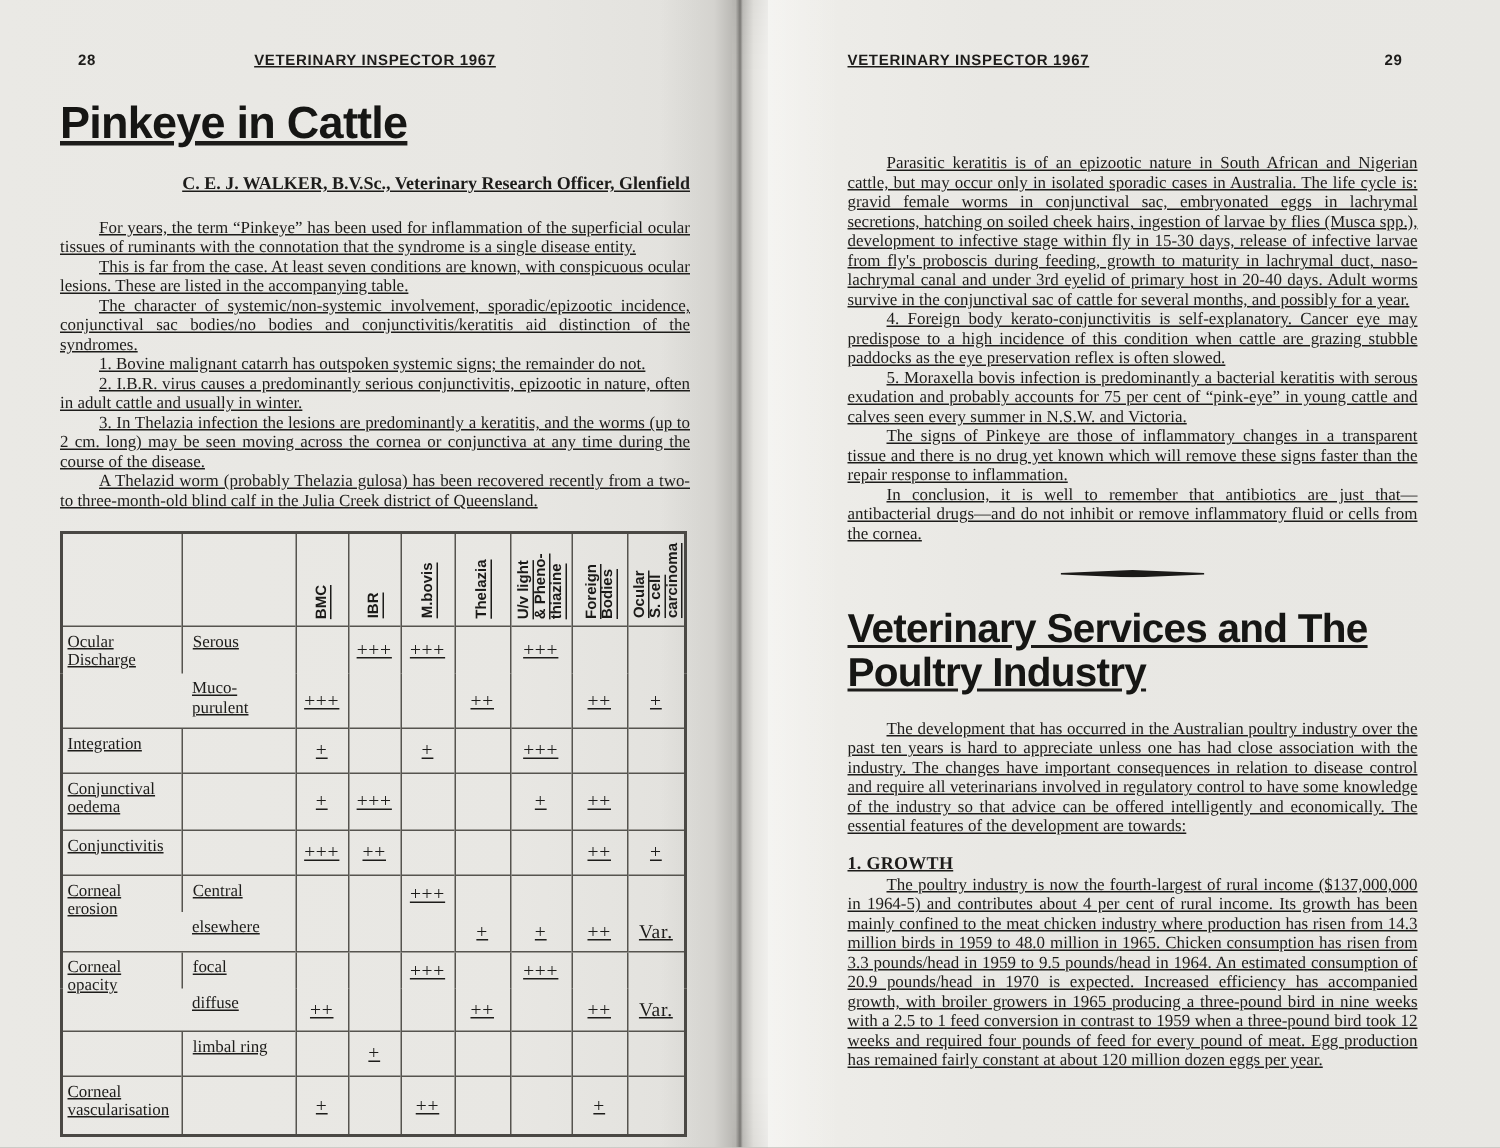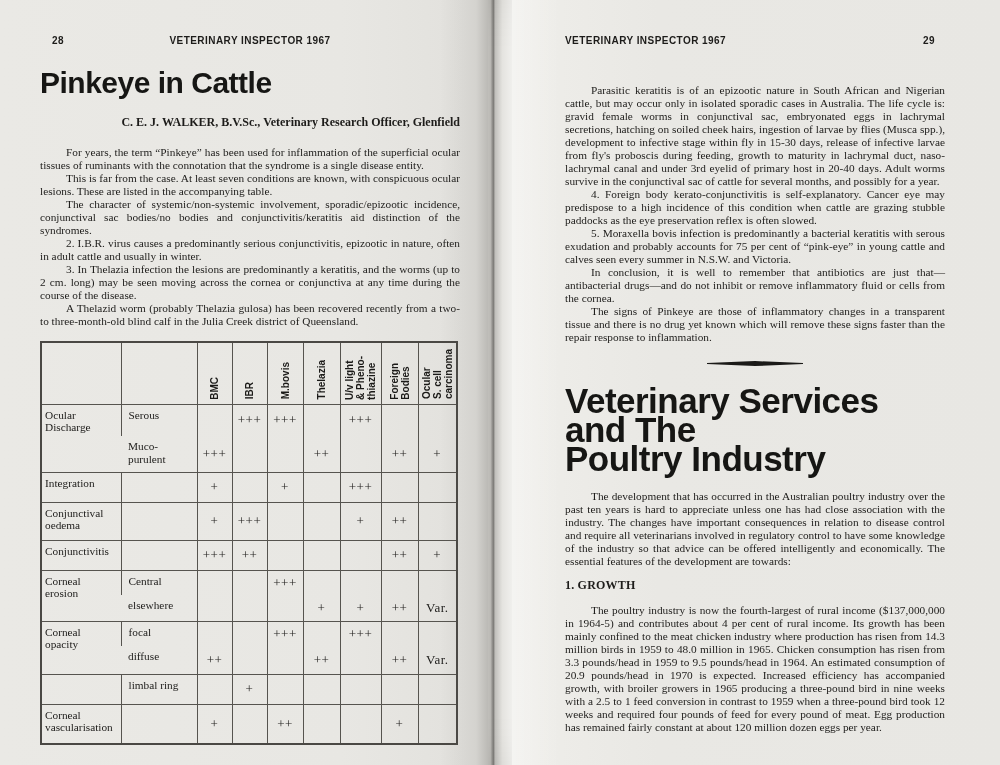--- a/index.html
+++ b/index.html
@@ -1,47 +1,47 @@
 <!DOCTYPE html>
 <html><head>
 <meta charset="utf-8">
 <style>
   html,body{margin:0;padding:0;background:#b9b7b2;}
   .spread{position:relative;width:1000px;height:765px;background:#e8e7e3;overflow:hidden;
           font-family:"Liberation Serif",serif;color:#1d1c1a;
           box-shadow:inset 0 0 60px rgba(0,0,0,0.07);}
-  .page{position:absolute;top:0;height:765px;}
+  .page{position:absolute;top:0;height:765px;text-decoration:underline;}
   .page-left{left:0;width:488px;background:linear-gradient(to right,#eae9e5 0%,#e8e7e3 70%,#e2e1dd 96%);}
   .page-right{left:512px;width:488px;background:linear-gradient(to right,#efeeea 0%,#e9e8e4 30%,#e8e7e3 100%);}
   .gutter-shadow{position:absolute;left:440px;top:0;width:120px;height:765px;pointer-events:none;z-index:5;
     background:linear-gradient(to right,
       rgba(90,87,82,0) 0%,rgba(90,87,82,0.10) 30%,rgba(70,67,62,0.28) 42%,
       rgba(35,33,30,0.55) 44.5%,rgba(35,33,30,0.20) 46%,
       rgba(200,198,194,0.10) 52%,rgba(255,255,255,0.35) 60%,rgba(255,255,255,0) 100%);}
   .content{position:relative;padding-top:34px;}
   .page-left .content{margin:0 28px 0 40px;}
   .page-right .content{margin:0 55px 0 53px;}
 
   .pagehead{position:relative;height:13px;
     font:bold 10px/13px "Liberation Sans",sans-serif;letter-spacing:.45px;text-align:center;}
   .page-left .pagenum{position:absolute;left:12px;top:0;}
   .page-right .pagehead{text-align:left;}
   .page-right .pagenum{position:absolute;right:10px;top:0;}
 
   .art-title{margin:20px 0 0 0;text-align:left;
     font:bold 30px/31px "Liberation Sans",sans-serif;letter-spacing:-0.5px;white-space:pre-line;color:#161614;}
-  .art-title.small{font-size:35px;line-height:29px;}
+  .art-title.small{font-size:27px;line-height:29px;}
   .byline{margin-top:17px;text-align:right;font:bold 12px/14px "Liberation Serif",serif;}
 
   .bp{margin:0;font-size:11.3px;line-height:13px;text-align:justify;text-indent:26px;}
   .first-para{margin-top:17px;}
-  .page-right .lead{margin-top:37px;}
+  .page-right .lead{margin-top:56px;}
 
   .num-list{margin:2px 0 0 28px;font-size:11.3px;line-height:13.5px;}
-  .sec-head{margin:10px 0 12px 0;font:bold 12px/14px "Liberation Serif",serif;letter-spacing:.2px;}
+  .sec-head{margin:10px 0 2px 0;font:bold 12px/14px "Liberation Serif",serif;letter-spacing:.2px;}
 
   .rule{width:96px;height:5px;margin:17px auto 0;background:#1b1a18;
     clip-path:polygon(0 40%,50% 0,100% 40%,100% 60%,50% 100%,0 60%);}
 
   
   .ptable{margin-top:13px;border-collapse:collapse;table-layout:fixed;width:416px;
     border:2px solid #4a4844;}
   .ptable td{padding:2px 3px;vertical-align:top;font-size:11.3px;line-height:12.5px;white-space:pre-line;}
   .ptable td + td{border-left:1.6px solid #56544f;}
   .ptable tr.sep td{border-top:1.6px solid #56544f;}
@@ -64,20 +64,21 @@
         <span class="pagenum">28</span>
         <span class="runhead">VETERINARY INSPECTOR 1967</span>
       </div>
 
       <h1 class="art-title">Pinkeye in Cattle</h1>
       <div class="byline">C. E. J. WALKER, B.V.Sc., Veterinary Research Officer, Glenfield</div>
 
       <p class="bp first-para">For years, the term “Pinkeye” has been used for inflammation of the superficial ocular tissues of ruminants with the connotation that the syndrome is a single disease entity.</p>
       <p class="bp">This is far from the case. At least seven conditions are known, with conspicuous ocular lesions. These are listed in the accompanying table.</p>
       <p class="bp">The character of systemic/non-systemic involvement, sporadic/epizootic incidence, conjunctival sac bodies/no bodies and conjunctivitis/keratitis aid distinction of the syndromes.</p>
+      <p class="bp">1. Bovine malignant catarrh has outspoken systemic signs; the remainder do not.</p>
       <p class="bp">2. I.B.R. virus causes a predominantly serious conjunctivitis, epizootic in nature, often in adult cattle and usually in winter.</p>
       <p class="bp">3. In Thelazia infection the lesions are predominantly a keratitis, and the worms (up to 2 cm. long) may be seen moving across the cornea or conjunctiva at any time during the course of the disease.</p>
       <p class="bp">A Thelazid worm (probably Thelazia gulosa) has been recovered recently from a two- to three-month-old blind calf in the Julia Creek district of Queensland.</p>
 
       <table class="ptable">
         <colgroup>
           <col style="width:80px">
             <col style="width:76px">
             <col style="width:35px">
             <col style="width:35px">
@@ -244,22 +245,22 @@
   <div class="page page-right">
     <div class="content">
       <div class="pagehead">
         <span class="runhead">VETERINARY INSPECTOR 1967</span>
         <span class="pagenum">29</span>
       </div>
 
       <p class="bp lead">Parasitic keratitis is of an epizootic nature in South African and Nigerian cattle, but may occur only in isolated sporadic cases in Australia. The life cycle is: gravid female worms in conjunctival sac, embryonated eggs in lachrymal secretions, hatching on soiled cheek hairs, ingestion of larvae by flies (Musca spp.), development to infective stage within fly in 15-30 days, release of infective larvae from fly's proboscis during feeding, growth to maturity in lachrymal duct, naso-lachrymal canal and under 3rd eyelid of primary host in 20-40 days. Adult worms survive in the conjunctival sac of cattle for several months, and possibly for a year.</p>
       <p class="bp">4. Foreign body kerato-conjunctivitis is self-explanatory. Cancer eye may predispose to a high incidence of this condition when cattle are grazing stubble paddocks as the eye preservation reflex is often slowed.</p>
       <p class="bp">5. Moraxella bovis infection is predominantly a bacterial keratitis with serous exudation and probably accounts for 75 per cent of “pink-eye” in young cattle and calves seen every summer in N.S.W. and Victoria.</p>
+      <p class="bp">The signs of Pinkeye are those of inflammatory changes in a transparent tissue and there is no drug yet known which will remove these signs faster than the repair response to inflammation.</p>
       <p class="bp">In conclusion, it is well to remember that antibiotics are just that—antibacterial drugs—and do not inhibit or remove inflammatory fluid or cells from the cornea.</p>
-      <p class="bp">The signs of Pinkeye are those of inflammatory changes in a transparent tissue and there is no drug yet known which will remove these signs faster than the repair response to inflammation.</p>
 
       <div class="rule"></div>
 
       <h1 class="art-title small">Veterinary Services and The
 Poultry Industry</h1>
 
       <p class="bp first-para">The development that has occurred in the Australian poultry industry over the past ten years is hard to appreciate unless one has had close association with the industry. The changes have important consequences in relation to disease control and require all veterinarians involved in regulatory control to have some knowledge of the industry so that advice can be offered intelligently and economically. The essential features of the development are towards:</p>
 
 
       <div class="sec-head">1. GROWTH</div>

